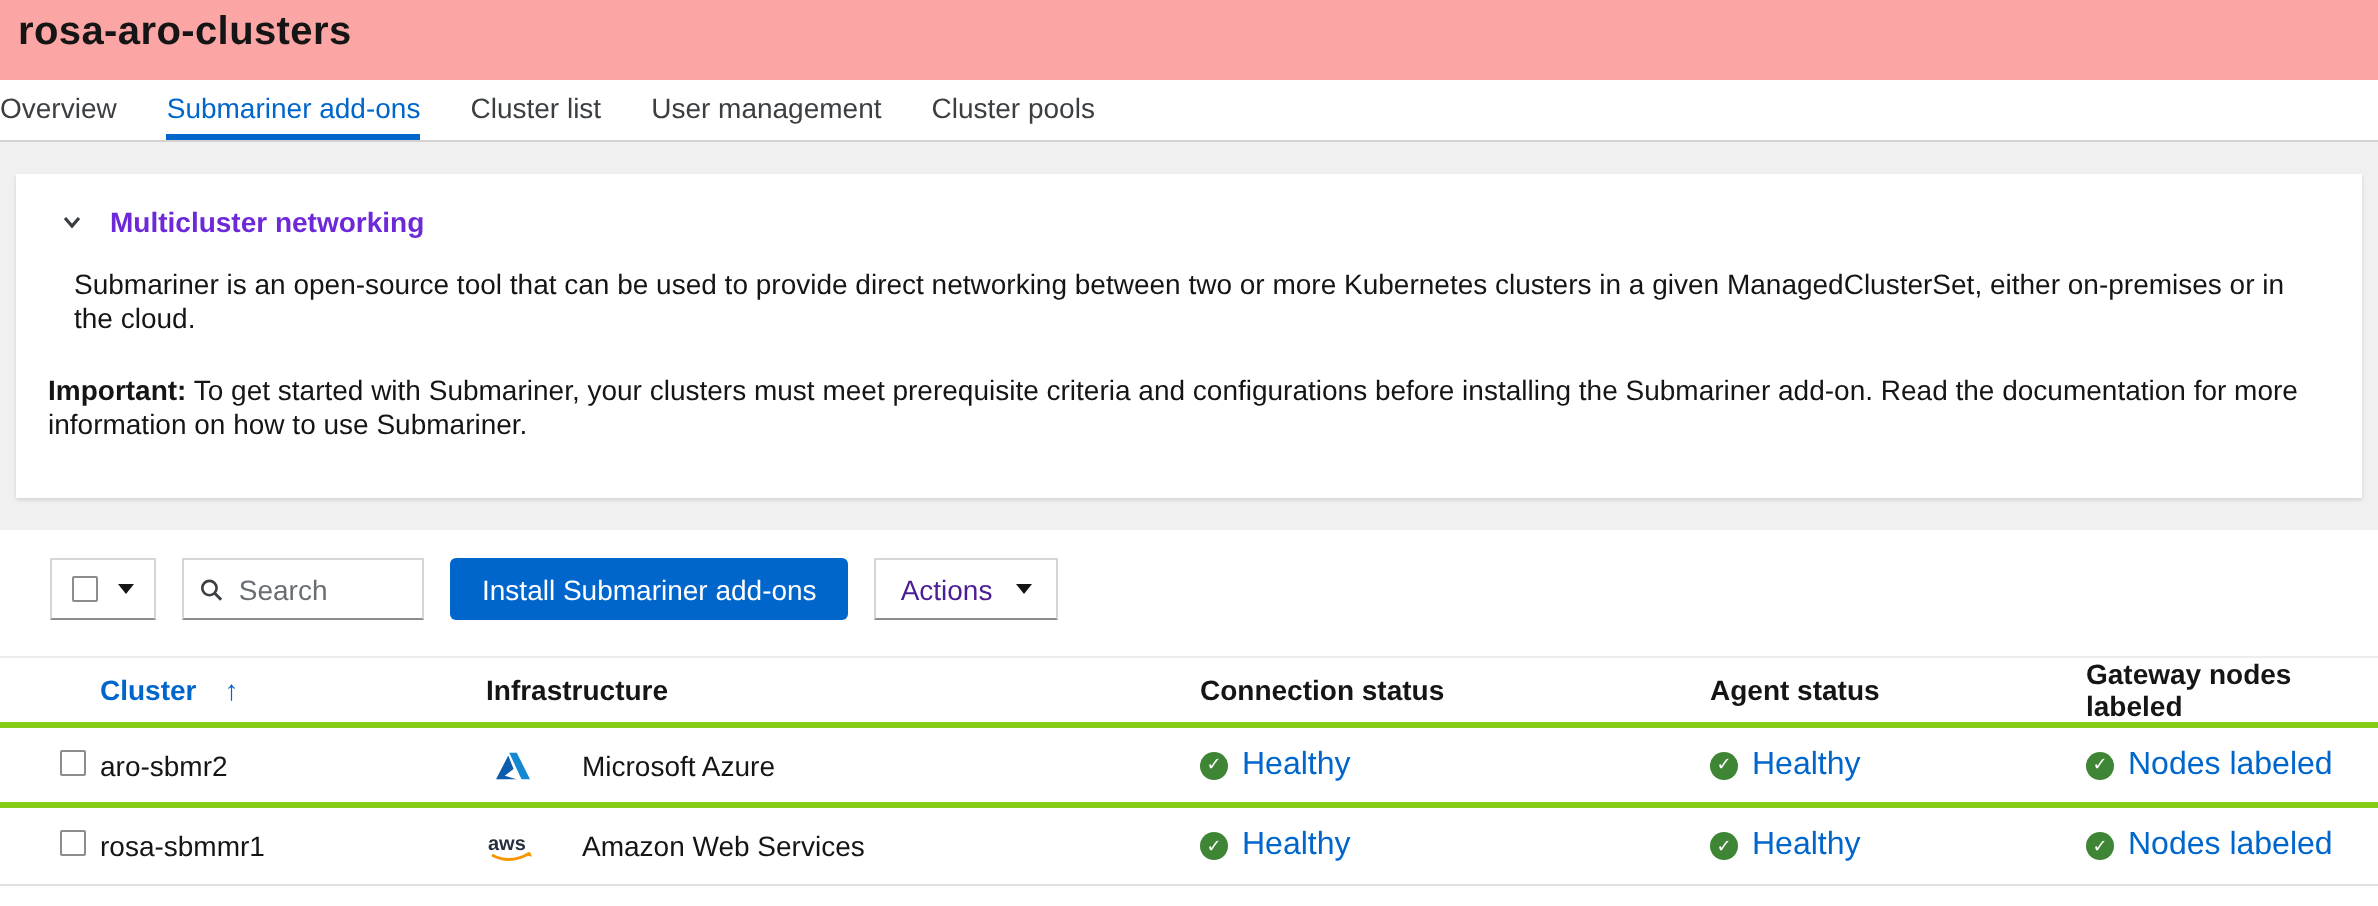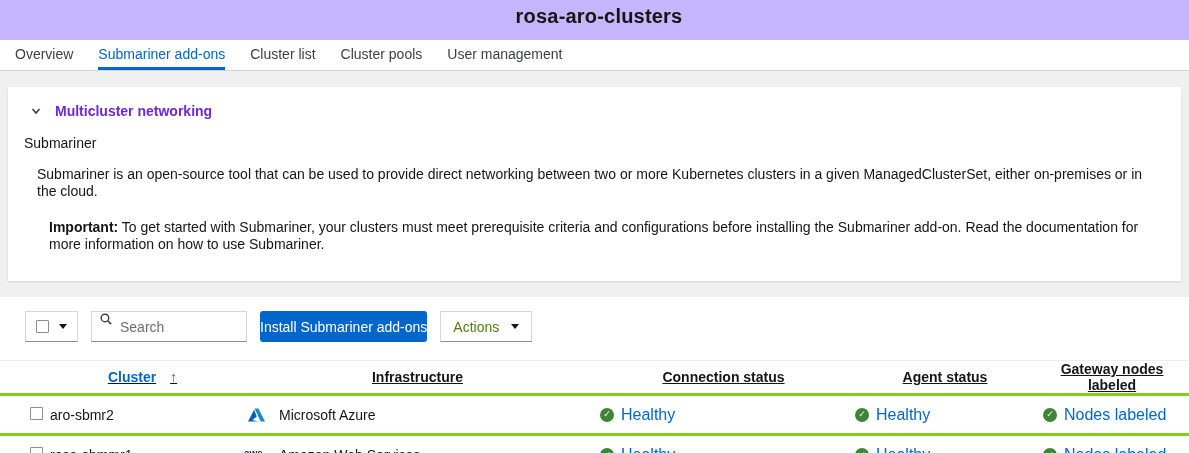--- a/index.html
+++ b/index.html
@@ -6,91 +6,90 @@
   html,body { width:1189px; height:453px; }
   body {
     font-family: "Liberation Sans", "DejaVu Sans", sans-serif;
     background: #ffffff;
     color: #151515;
     overflow: hidden;
     font-size: 14px;
   }
 
   
-  .page-header { padding: 5px 0 0 9px; height: 40px; background:#c4b5fd;text-align:center; }
+  .page-header { padding: 5px 0 0 9px; height: 40px; background:#fca5a5; }
   .page-title { font-size: 20px; font-weight: 700; color:#151515; letter-spacing:.2px; }
 
   
-  .tabbar { display:flex; align-items:flex-end; padding-left:15px; border-bottom:1px solid #d2d2d2; background:#fff; }
+  .tabbar { display:flex; align-items:flex-end; padding-left:0; border-bottom:1px solid #d2d2d2; background:#fff; }
   .tab { font-size:14px; color:#3c3f42; padding:6px 0 5px; margin-right:25px; border-bottom:3px solid transparent; cursor:pointer; white-space:nowrap; }
   .tab.active { color:#0066cc; border-bottom-color:#0066cc; }
 
   
   .gray-section { background:#f0f0f0; padding:16px 8px; }
   .card { background:#fff; box-shadow:0 1px 2px rgba(3,3,3,.12); padding:16px 16px 28px 16px; }
   .expander-row { display:flex; align-items:center; }
   .chevron { width:10px; height:10px; margin:0 14px 0 7px; display:inline-block; }
   .expander-title { font-weight:700; font-size:14px; color:#6d28d9; }
   .card-subtitle { margin-top:16px; font-size:14px; color:#151515; }
   .card-desc { margin-top:15px; font-size:14px; color:#151515; line-height:17px;margin-left:13px; }
-  .card-important { margin-top:19px; font-size:14px; color:#151515; line-height:17px;margin-left:25px; }
+  .card-important { margin-top:19px; font-size:14px; color:#151515; line-height:17px; }
   .card-important b { font-weight:700; }
 
   
   .table-section { background:#fff; }
   .toolbar { display:flex; align-items:center; padding:14px 16px 12px 25px; }
   .control-border { border:1px solid #d6d6d6; border-bottom-color:#8a8d90; background:#fff; height:31px; }
   .bulk-select { display:flex; align-items:center; gap:10px; padding:0 10px; cursor:pointer; }
   .caret-down { width:0; height:0; border-left:4px solid transparent; border-right:4px solid transparent; border-top:5px solid #151515; display:inline-block; }
   input[type="checkbox"] { width:13px; height:13px; accent-color:#fff; border:1px solid #8a8d90; appearance:none; background:#fff; border-radius:1px; cursor:pointer; }
-  .searchbox { display:flex; gap:8px; width:156px; padding:0 8px; margin-left:13px; }
+  .searchbox { display:flex; align-items:center; gap:8px; width:121px; padding:0 8px; margin-left:13px; }
   .searchbox input[type="text"] { border:none; outline:none; width:100%; font-size:14px; color:#151515; font-family:inherit; }
   .searchbox input::placeholder { color:#6a6e73; }
-  .btn-primary { margin-left:13px; height:31px; background:#0066cc; color:#fff; border:none; border-radius:3px; font-size:14px; padding:0 0; cursor:pointer; font-family:inherit; }
-  .actions-toggle { display:flex; align-items:center; gap:12px; padding:0 12px; margin-left:13px; font-size:14px; color:#4d7c0f; cursor:pointer; }
+  .btn-primary { margin-left:13px; height:31px; background:#0066cc; color:#fff; border:none; border-radius:3px; font-size:14px; padding:0 16px; cursor:pointer; font-family:inherit; }
+  .actions-toggle { display:flex; align-items:center; gap:12px; padding:0 12px; margin-left:13px; font-size:14px; color:#4c1d95; cursor:pointer; }
 
   
   table { width:1189px; border-collapse:collapse; table-layout:fixed; margin-top:6px; border-top:1px solid #ededed; }
-  th { text-align:center; font-size:14px; font-weight:700; color:#151515; height:34px; vertical-align:middle; padding:0 8px 0 0;text-decoration:underline; }
+  th { text-align:left; font-size:14px; font-weight:700; color:#151515; height:34px; vertical-align:middle; padding:0 8px 0 0; }
   td { font-size:14px; color:#151515; height:40px; vertical-align:middle; padding:0 8px 0 0; }
   tbody tr { border-top:3px solid #84cc16; }
   tbody tr:last-child { border-bottom:1px solid #e0e0e0; }
   .th-cluster { color:#0066cc; cursor:pointer; }
   .sort-arrow { color:#0066cc; font-weight:700; margin-left:14px; font-size:14px; }
   .cell-check { padding-left:30px; }
-  .infra-cell { display:flex; align-items:center; gap:10px; }
+  .infra-cell { display:flex; align-items:center; gap:22px; }
   .status-cell { display:flex; align-items:center; gap:7px; cursor:pointer; }
   .status-link { color:#0066cc; font-size:16px; }
   .check-circle { width:14px; height:14px; border-radius:50%; background:#3e8635; color:#fff; display:inline-flex; align-items:center; justify-content:center; font-size:9px; line-height:1; flex:0 0 14px; }
   .icon-wrap { display:inline-flex; align-items:center; justify-content:center; width:26px; }
 </style>
 </head>
 <body>
 
 <div class="page-header">
   <h1 class="page-title">rosa-aro-clusters</h1>
 </div>
 
 <nav class="tabbar">
   <div class="tab">Overview</div>
   <div class="tab active">Submariner add-ons</div>
   <div class="tab">Cluster list</div>
+  <div class="tab">User management</div>
   <div class="tab">Cluster pools</div>
-  <div class="tab">User management</div>
 </nav>
 
 <div class="gray-section">
   <div class="card">
     <div class="expander-row">
       <svg class="chevron" viewBox="0 0 10 10">
           <polyline points="1.5,3 5,7 8.5,3" fill="none" stroke="#3c3f42" stroke-width="1.6"></polyline>
         </svg>
       <span class="expander-title">Multicluster networking</span>
     </div>
-    <div class="card-subtitle">Submariner</div>
     <p class="card-desc">Submariner is an open-source tool that can be used to provide direct networking between two or more Kubernetes clusters in a given ManagedClusterSet, either on-premises or in the cloud.</p>
     <p class="card-important"><b>Important:</b> <span>To get started with Submariner, your clusters must meet prerequisite criteria and configurations before installing the Submariner add-on. Read the documentation for more information on how to use Submariner.</span></p>
   </div>
 </div>
 
 <div class="table-section">
   <div class="toolbar">
     <div class="control-border bulk-select">
       <input type="checkbox" style="">
       <span class="caret-down"></span>

